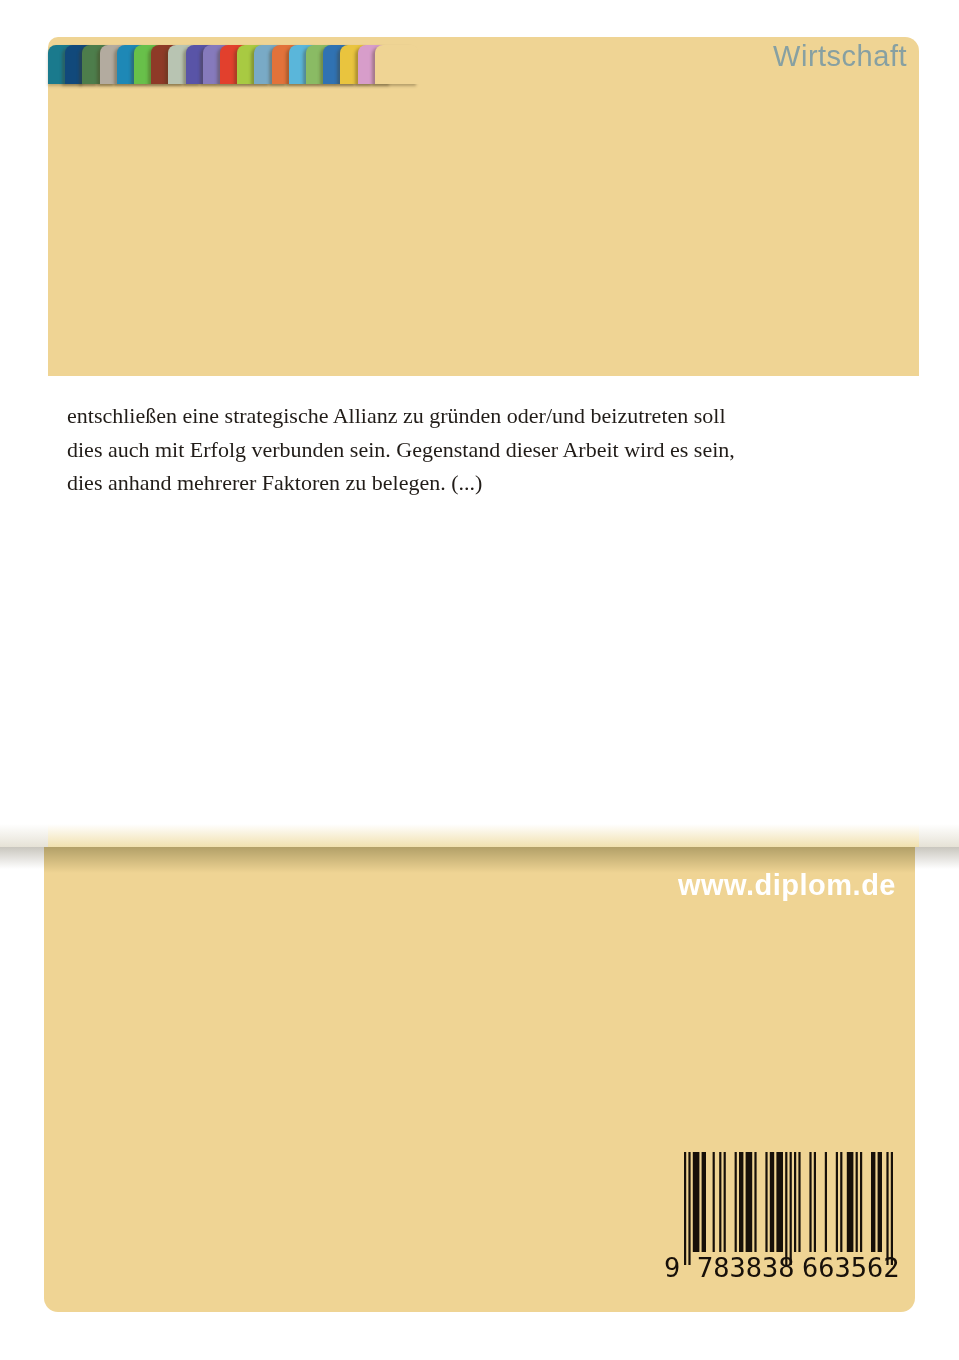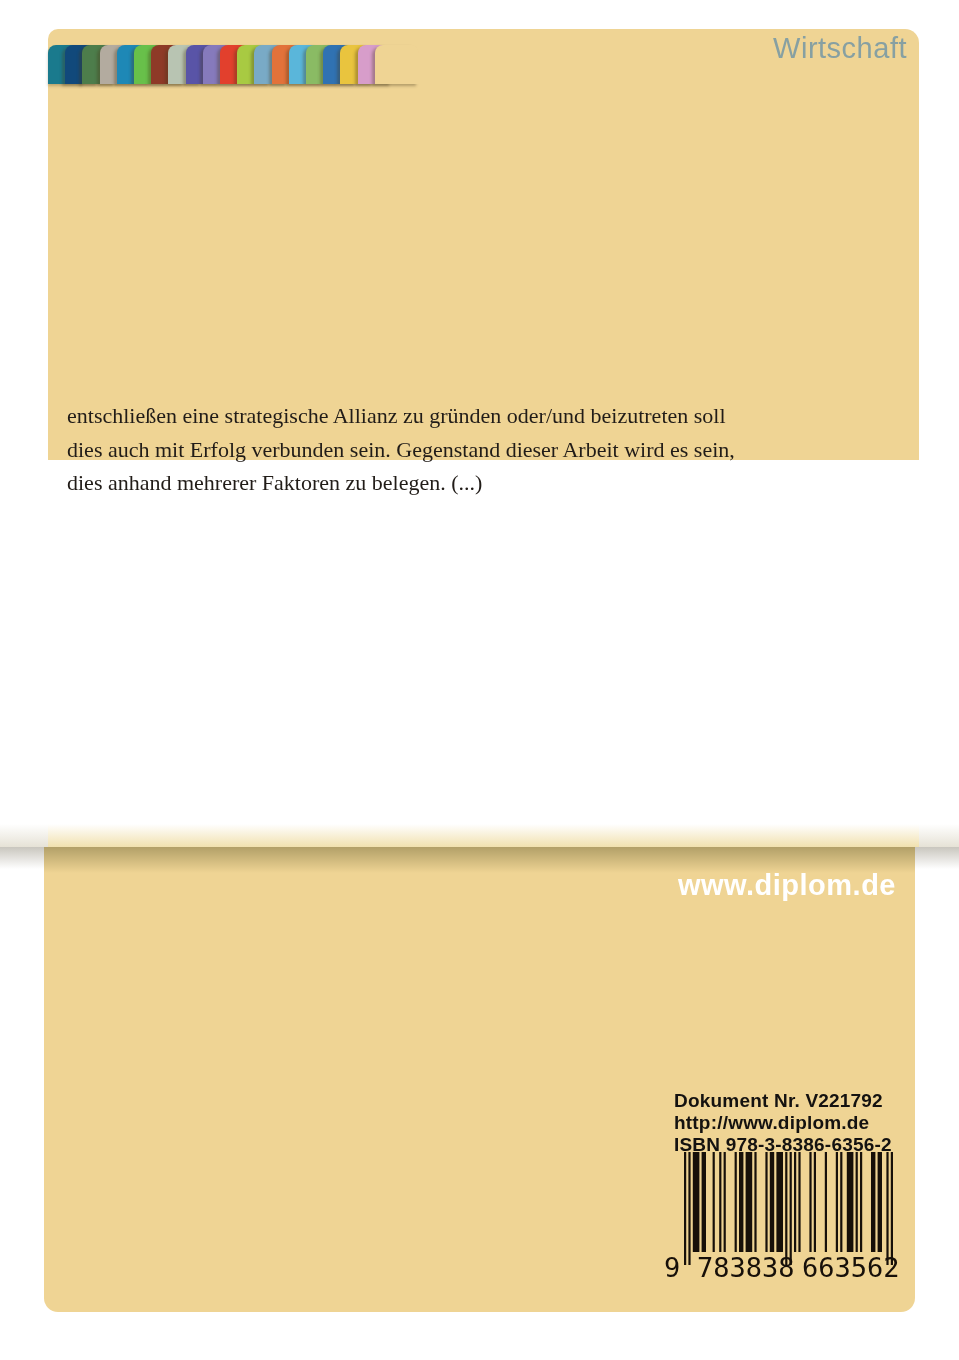--- a/index.html
+++ b/index.html
@@ -5,21 +5,21 @@
   html,body{margin:0;padding:0;}
   body{
     width:959px;height:1360px;position:relative;overflow:hidden;
     background:#ffffff;
     font-family:"Liberation Sans",sans-serif;
   }
   .stage{position:absolute;inset:0;}
 
   
   .cover-top{
-    position:absolute;left:48px;top:29px;width:871px;height:431px;
+    position:absolute;left:48px;top:37px;width:871px;height:339px;
     background:var(--cover-tan);
     border-radius:10px 14px 0 0;
   }
   .category-label{
     position:absolute;top:3px;right:12px;
     font-size:29px;letter-spacing:0.5px;
     color:var(--category-text);
     font-weight:400;
   }
 
@@ -123,25 +123,20 @@
     <div class="line">dies anhand mehrerer Faktoren zu belegen. (...)</div>
   </div>
 
   <div class="fold-upper-margin"></div>
   <div class="fold-upper-cover"></div>
   <div class="fold-lower-margin"></div>
 
   <div class="cover-bottom">
     <div class="site-label">www.diplom.de</div>
 
-    <div class="doc-info">
-      <div>Dokument Nr. V221792</div>
-      <div>http://www.diplom.de</div>
-      <div>ISBN 978-3-8386-6356-2</div>
-    </div>
 
     <div class="barcode">
       <svg id="bc-svg" width="209" height="113">
           <rect x="0.00" y="0" width="2.20" height="113" fill="#171009"></rect>
           <rect x="4.40" y="0" width="2.20" height="113" fill="#171009"></rect>
           <rect x="8.80" y="0" width="6.60" height="100" fill="#171009"></rect>
           <rect x="17.60" y="0" width="4.40" height="100" fill="#171009"></rect>
           <rect x="28.60" y="0" width="2.20" height="100" fill="#171009"></rect>
           <rect x="35.20" y="0" width="2.20" height="100" fill="#171009"></rect>
           <rect x="39.60" y="0" width="2.20" height="100" fill="#171009"></rect>

